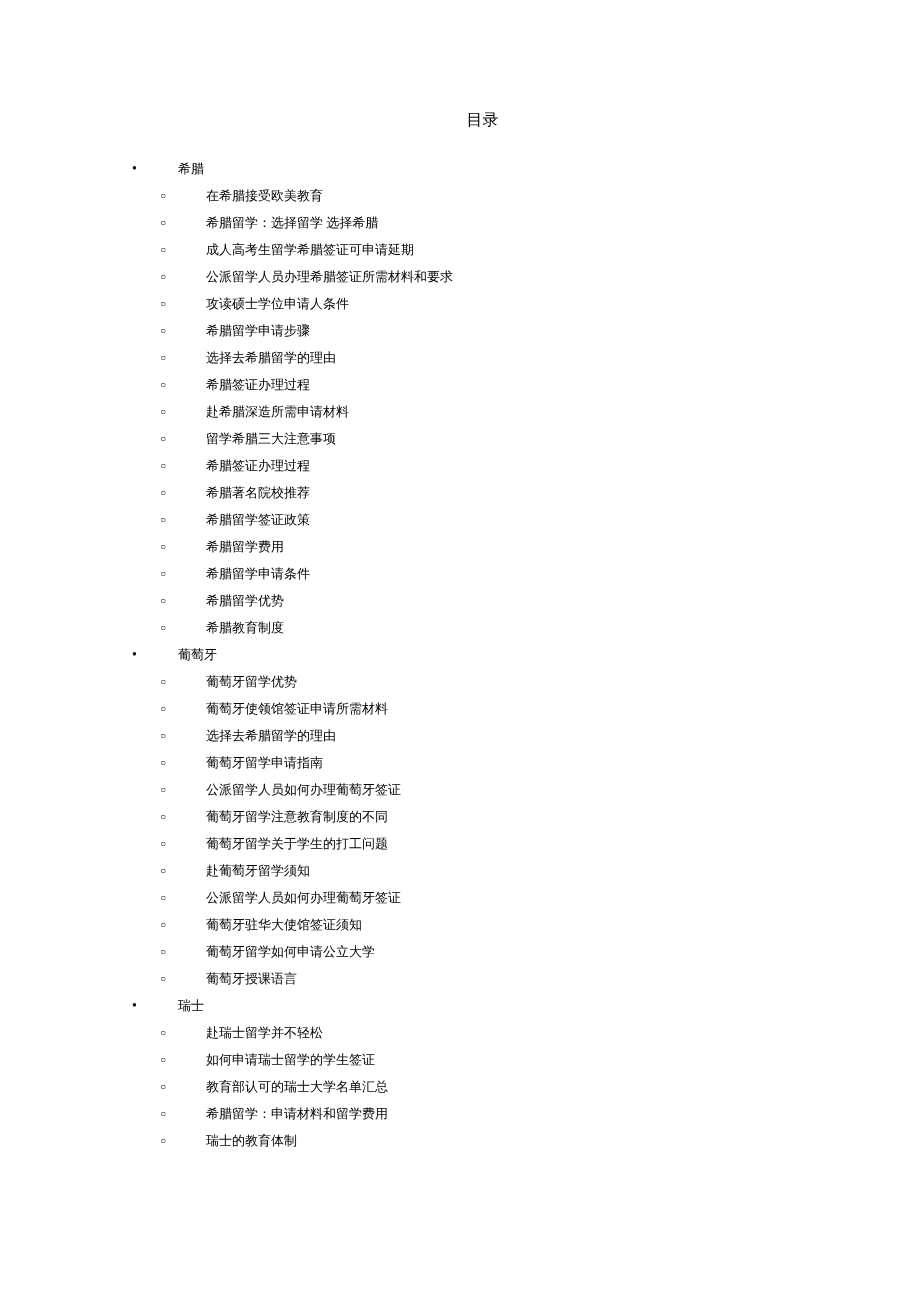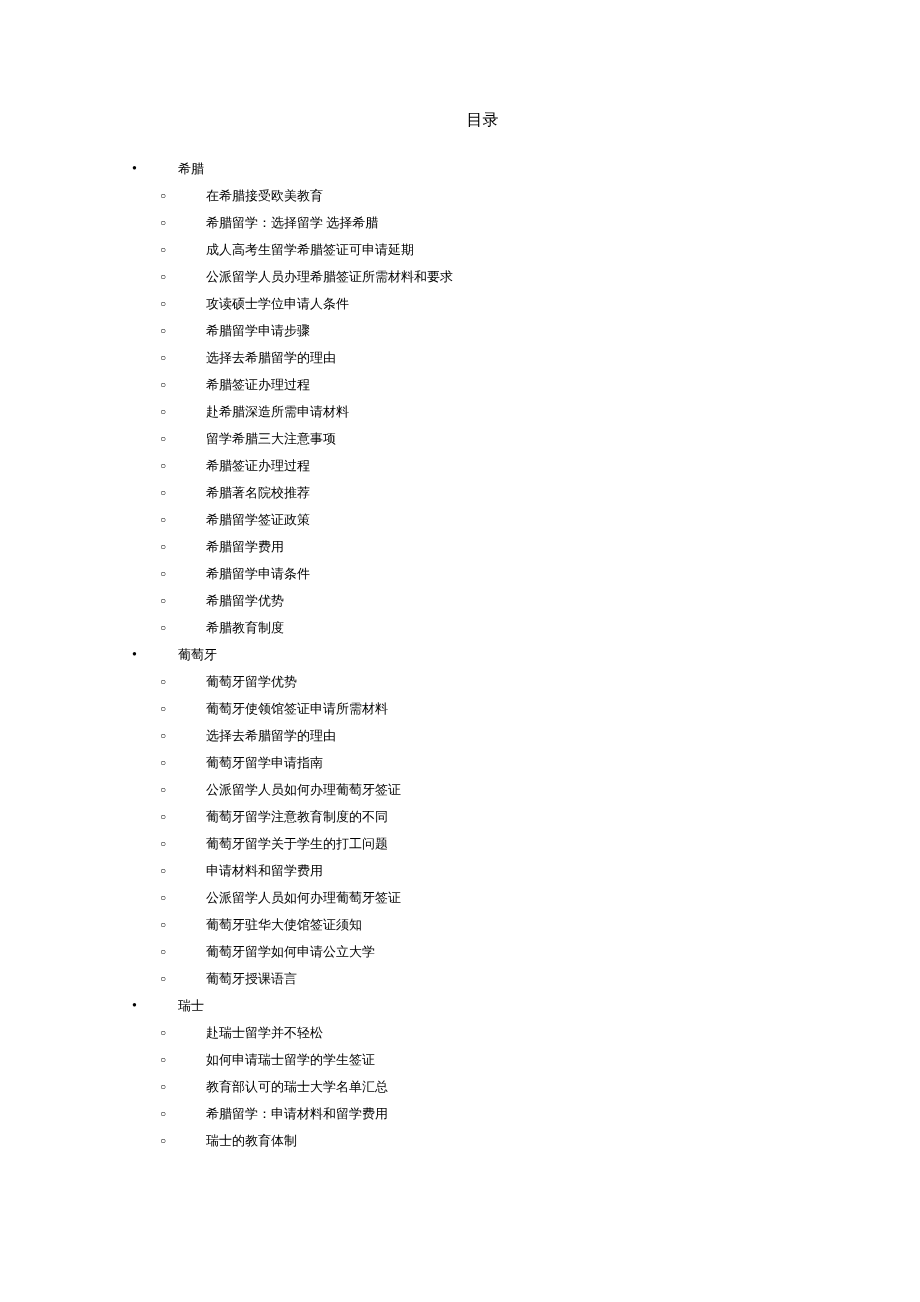--- a/index.html
+++ b/index.html
@@ -91,21 +91,21 @@
   <li>
     <span class="country-label">葡萄牙</span>
     <ul class="level2">
       <li><span class="item-label">葡萄牙留学优势</span></li>
       <li><span class="item-label">葡萄牙使领馆签证申请所需材料</span></li>
       <li><span class="item-label">选择去希腊留学的理由</span></li>
       <li><span class="item-label">葡萄牙留学申请指南</span></li>
       <li><span class="item-label">公派留学人员如何办理葡萄牙签证</span></li>
       <li><span class="item-label">葡萄牙留学注意教育制度的不同</span></li>
       <li><span class="item-label">葡萄牙留学关于学生的打工问题</span></li>
-      <li><span class="item-label">申请材料和留学费用</span></li>
+      <li><span class="item-label">赴葡萄牙留学须知</span></li>
       <li><span class="item-label">公派留学人员如何办理葡萄牙签证</span></li>
       <li><span class="item-label">葡萄牙驻华大使馆签证须知</span></li>
       <li><span class="item-label">葡萄牙留学如何申请公立大学</span></li>
       <li><span class="item-label">葡萄牙授课语言</span></li>
     </ul>
   </li>
   <li>
     <span class="country-label">瑞士</span>
     <ul class="level2">
       <li><span class="item-label">赴瑞士留学并不轻松</span></li>

